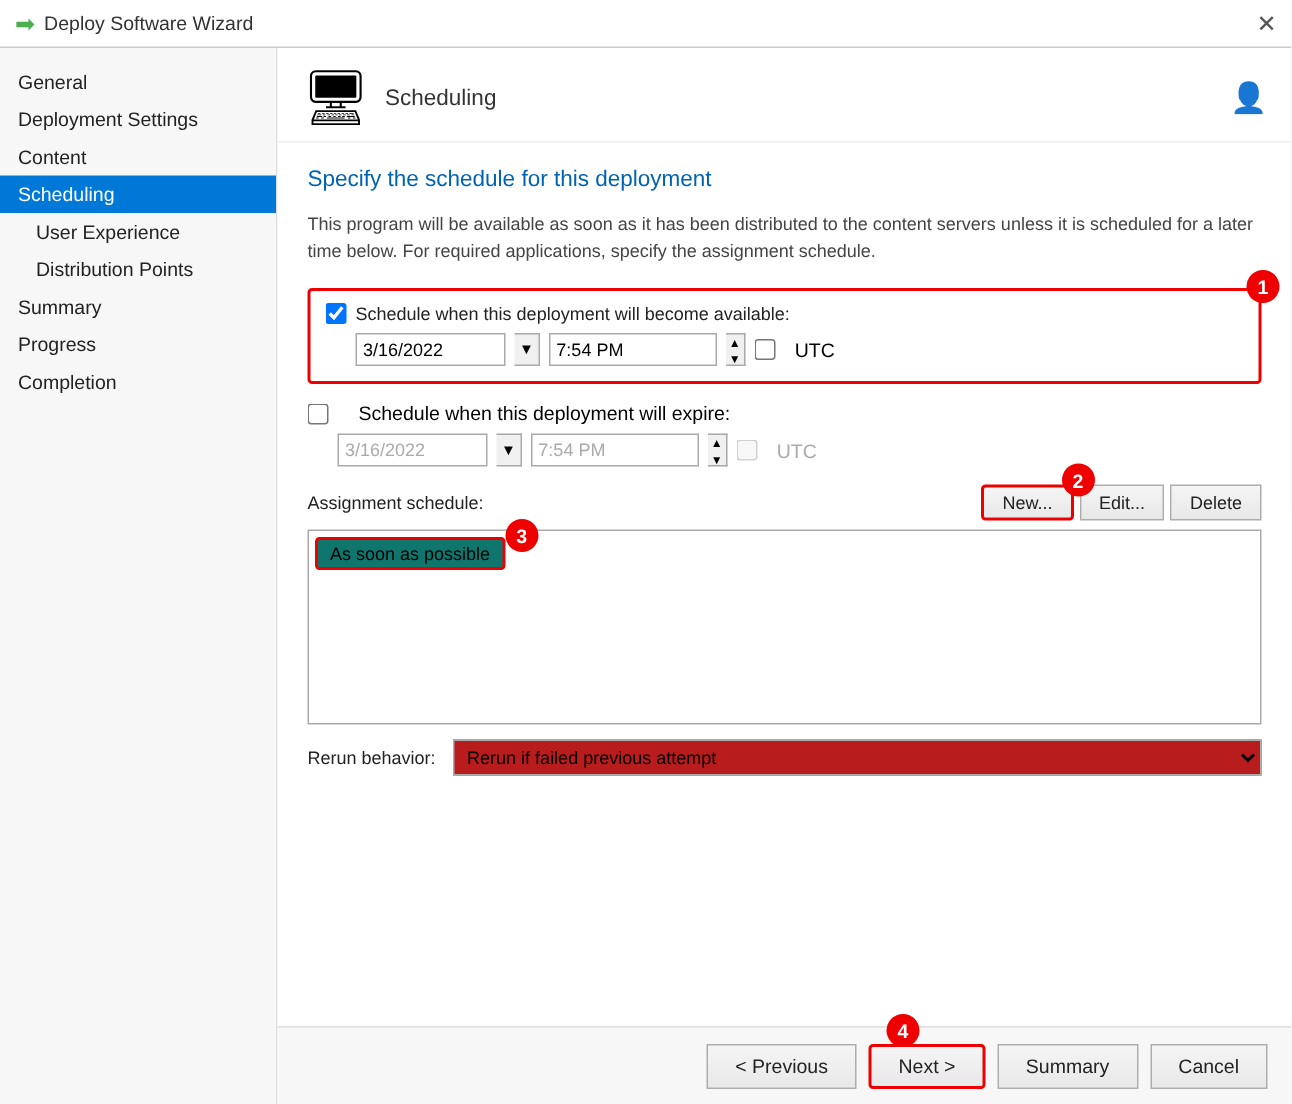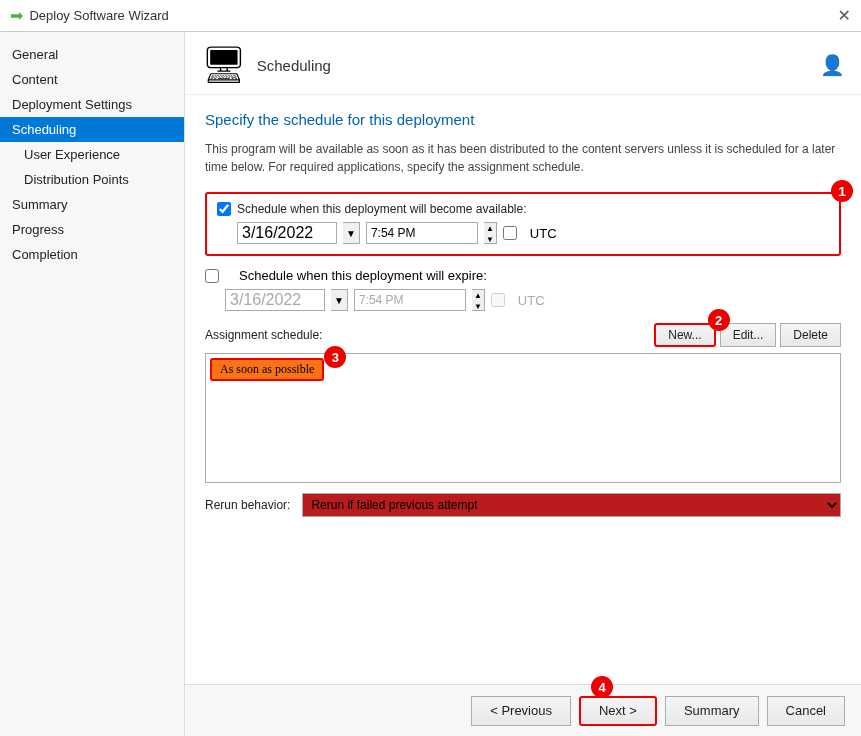--- a/index.html
+++ b/index.html
@@ -121,21 +121,21 @@
       display: flex;
       align-items: center;
       gap: 6px;
       margin-left: 20px;
     }
     .date-input {
       width: 100px;
       height: 22px;
       border: 1px solid #aaa;
       padding: 2px 4px;
-      font-size: 16px;
+      font-size: 12px;
       background: #fff;
     }
     .time-input {
       width: 112px;
       height: 22px;
       border: 1px solid #aaa;
       padding: 2px 4px;
       font-size: 12px;
       background: #fff;
     }
@@ -207,29 +207,28 @@
       border: 2px solid #e00;
       border-radius: 3px;
     }
     .schedule-list {
       border: 1px solid #aaa;
       background: #fff;
       min-height: 130px;
       padding: 4px;
     }
     .schedule-list-item {
-      background: #f97316;
+      background: #0f766e;
       border: 1px solid #0078d7;
       display: inline-block;
       padding: 2px 8px;
       font-size: 12px;
       color: #000;
       border-radius: 2px;
       position: relative;
-      font-family: Liberation Serif, serif;
     }
     .item-highlight {
       border: 2px solid #e00;
       border-radius: 3px;
     }
 
     
     .rerun-section {
       display: flex;
       align-items: center;
@@ -287,24 +286,24 @@
   <span class="title-bar-close">✕</span>
 </div>
 
 <div class="wizard-container">
 
   <div class="sidebar">
     <div class="sidebar-item">
       <span>General</span>
     </div>
     <div class="sidebar-item">
+      <span>Deployment Settings</span>
+    </div>
+    <div class="sidebar-item">
       <span>Content</span>
-    </div>
-    <div class="sidebar-item">
-      <span>Deployment Settings</span>
     </div>
     <div class="sidebar-item active">
       <span>Scheduling</span>
     </div>
     <div class="sidebar-item sub">
       <span>User Experience</span>
     </div>
     <div class="sidebar-item sub">
       <span>Distribution Points</span>
     </div>

